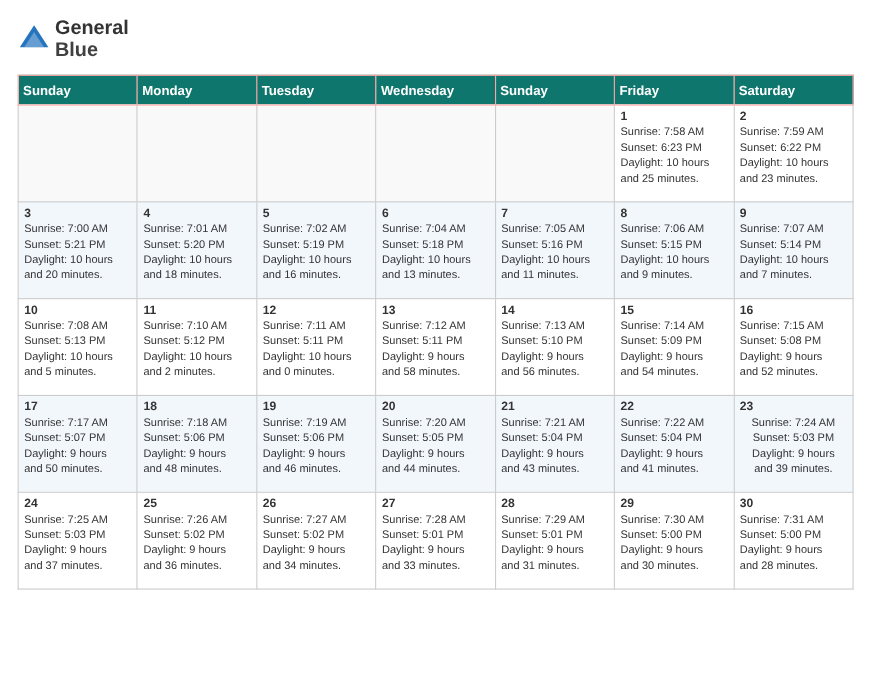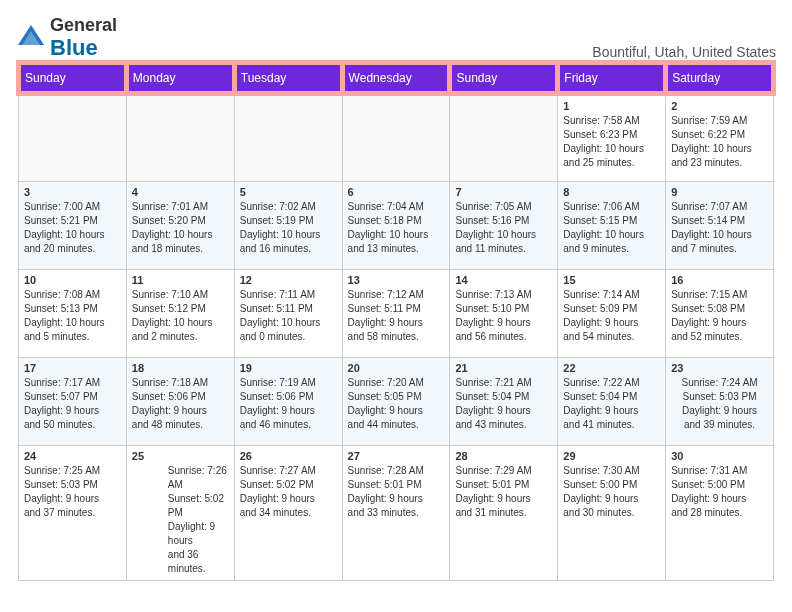--- a/index.html
+++ b/index.html
@@ -6,22 +6,22 @@
     body {
       font-family: Arial, sans-serif;
       background: #fff;
       width: 792px;
       min-height: 612px;
       padding: 16px;
     }
     .header {
       display: flex;
       justify-content: space-between;
-      align-items: flex-end;
-      margin-bottom: 0;
+      align-items: flex-start;
+      margin-bottom: 12px;
     }
     .logo {
       display: flex;
       align-items: center;
       gap: 4px;
     }
     .logo-text {
       display: flex;
       flex-direction: column;
       line-height: 1.1;
@@ -41,27 +41,27 @@
     .location {
       font-size: 14px;
       color: #555;
     }
     .calendar {
       width: 100%;
       border-collapse: collapse;
       border: 1px solid #ccc;
     }
     .calendar th {
-      background: #6d28d9;
+      background: #0f766e;
       color: #fff;
       font-size: 12px;
-      font-weight: normal;
+      font-weight: bold;
       padding: 6px 4px;
       text-align: left;
-      border: 5px solid #fca5a5;
+      border: 1px solid #fca5a5;
     }
     .calendar td {
       width: 108px;
       vertical-align: top;
       padding: 4px 5px;
       border: 1px solid #ccc;
       font-size: 10px;
       color: #333;
       background: #fff;
       min-height: 80px;
@@ -93,25 +93,24 @@
 <body>
 
 <div class="header">
   <div class="logo">
     <svg class="logo-icon" viewBox="0 0 30 30">
       <polygon points="15,2 28,22 2,22" fill="#2474be"></polygon>
       <polygon points="15,8 24,22 6,22" fill="#fff" opacity="0.3"></polygon>
     </svg>
     <div class="logo-text">
       <span style="font-size:18px;font-weight:bold;color:#333;line-height:1.1;">General</span>
-      <span style="font-size:22px;font-weight:bold;color:#0369a1;line-height:1.1;">Blue</span>
+      <span style="font-size:18px;font-weight:bold;color:#404040;line-height:1.1;">Blue</span>
     </div>
   </div>
   <div class="title-block">
-    <div class="location">Bountiful, Utah, United States</div>
   </div>
 </div>
 
 <table class="calendar">
   <thead>
     <tr>
     <th>Sunday</th>
         <th>Monday</th>
         <th>Tuesday</th>
         <th>Wednesday</th>
@@ -298,21 +297,21 @@
       <tr>
         <td>
           <span class="day-num">24</span>
           <div class="day-info" style="white-space: pre-line;">Sunrise: 7:25 AM
 Sunset: 5:03 PM
 Daylight: 9 hours
 and 37 minutes.</div>
         </td>
         <td>
           <span class="day-num">25</span>
-          <div class="day-info" style="white-space: pre-line; margin-left: 36px;">Sunrise: 7:26 AM
+          <div class="day-info" style="white-space: pre-line;">Sunrise: 7:26 AM
 Sunset: 5:02 PM
 Daylight: 9 hours
 and 36 minutes.</div>
         </td>
         <td>
           <span class="day-num">26</span>
           <div class="day-info" style="white-space: pre-line;">Sunrise: 7:27 AM
 Sunset: 5:02 PM
 Daylight: 9 hours
 and 34 minutes.</div>

